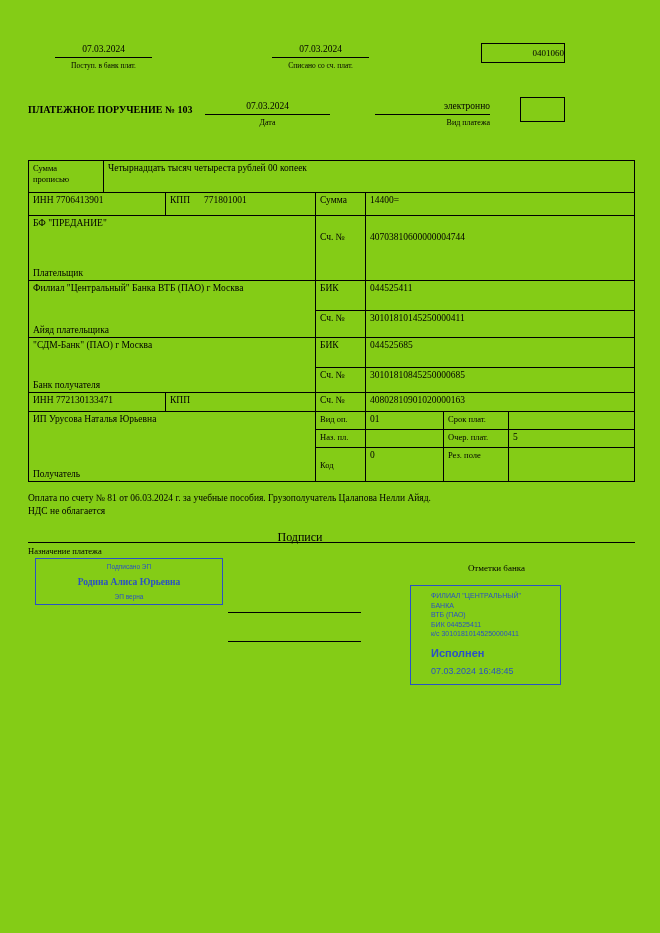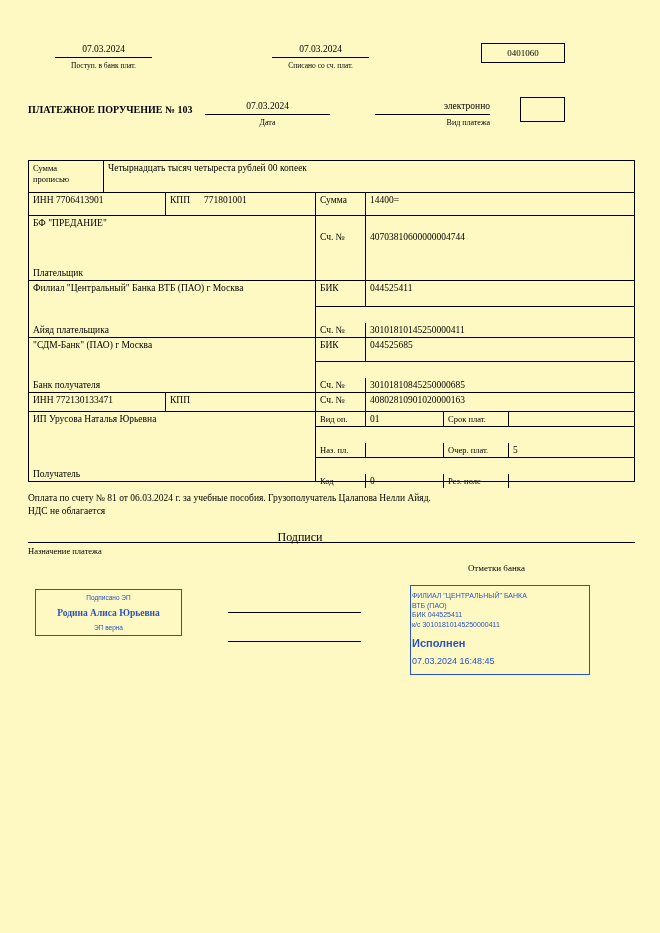--- a/index.html
+++ b/index.html
@@ -1,27 +1,27 @@
 <!DOCTYPE html>
 <html style="--accent_blue: #2a52c4;"><head>
 <meta charset="utf-8">
 <style>
   * { margin:0; padding:0; box-sizing:border-box; }
   html,body { background:#ffffff; }
   .page {
-    position:relative; width:660px; height:933px; background:#fef9c3;
+    position:relative; width:660px; height:933px; background:#84cc16;
     font-family:"Liberation Serif", serif; color:#000; overflow:hidden;
   }
   
   .field-top { position:absolute; top:44px; width:97px; text-align:center; }
   .field-top .fv { font-size:9.5px; padding-bottom:3px; border-bottom:1px solid #000; }
   .field-top .fl { font-size:7.5px; padding-top:3px; }
   .form-code-box {
     position:absolute; left:481px; top:43px; width:84px; height:20px;
-    border:1px solid #000; font-size:9px; text-align:center; line-height:18px;
+    border:1px solid #000; font-size:9px; text-align:right; line-height:18px;
   }
   .doc-title { position:absolute; left:28px; top:104px; font-size:10px; font-weight:bold; }
   .field-mid { position:absolute; top:101px; text-align:center; }
   .field-mid .fv { font-size:9.5px; padding-bottom:3px; border-bottom:1px solid #000; }
   .field-mid .fl { font-size:8px; padding-top:3px; }
   .field-date { left:205px; width:125px; }
   .field-kind { left:375px; width:115px;text-align:right; }
   .empty-box { position:absolute; left:520px; top:97px; width:45px; height:25px; border:1px solid #000; }
 
   
@@ -32,51 +32,51 @@
   .br { border-right:1px solid #000; }
   .bb { border-bottom:1px solid #000; }
   .flex1 { flex:1 1 auto; }
   .wLeft { flex:0 0 287px; }
   .wLbl  { flex:0 0 50px; }
   .w137  { flex:0 0 137px; }
   .w150  { flex:0 0 150px; }
   .w78   { flex:0 0 78px; }
   .w65   { flex:0 0 65px; }
   .col-between { display:flex; flex-direction:column; justify-content:space-between; }
-  .subcol { display:flex; flex-direction:column; flex:1 1 auto;gap:16px; }
+  .subcol { display:flex; flex-direction:column; flex:1 1 auto; }
   .subrow { display:flex; }
   .pt16 { padding-top:16px; }
   .vc { display:flex; align-items:center; }
   .sm { font-size:8.5px; }
   .amount-words-label { font-size:8.5px; line-height:11px; flex:0 0 75px; }
   .kpp-gap { margin-left:14px; }
 
   
   .purpose-text { position:absolute; left:28px; top:492px; width:596px; font-size:9.5px; line-height:13px; }
   .purpose-rule { position:absolute; left:28px; top:542px; width:607px; height:1px; background:#000; }
   .purpose-label { position:absolute; left:28px; top:546px; font-size:8.5px; }
 
   
   .signatures-label { position:absolute; left:250px; top:530px; width:100px; text-align:center; font-size:12px; }
   .bankmarks-label  { position:absolute; left:405px; top:563px; width:120px; text-align:right; font-size:9px; }
   .sig-stamp {
-    position:absolute; left:35px; top:589px; width:147px; height:47px;
+    position:absolute; left:35px; top:558px; width:188px; height:47px;
     border:1px solid var(--accent_blue,#2a52c4); color:var(--accent_blue,#2a52c4);
     display:flex; flex-direction:column; justify-content:space-between; align-items:center;
     padding:4px 2px; text-align:center;
   }
   .sig-stamp .ss1, .sig-stamp .ss3 { font-size:6.5px; font-family:"Liberation Sans",sans-serif; }
   .sig-stamp .ss2 { font-size:9.5px; font-weight:bold; }
   .sig-line { position:absolute; left:228px; width:133px; height:1px; background:#000; }
   .sig-line-1 { top:612px; }
   .sig-line-2 { top:641px; }
   .bank-stamp {
-    position:absolute; left:410px; top:585px; width:180px;
+    position:absolute; left:410px; top:585px; width:151px;
     border:1px solid var(--accent_blue,#2a52c4); color:var(--accent_blue,#2a52c4);
-    padding:5px 1px 8px; font-family:"Liberation Sans",sans-serif;
+    padding:5px 20px 8px; font-family:"Liberation Sans",sans-serif;
   }
   .bs-small  { font-size:7px; line-height:9.5px; }
   .bs-status { font-size:11px; font-weight:bold; margin-top:8px; }
   .bs-dt     { font-size:9px; margin-top:7px; }
 </style>
 </head>
 <body>
 
 <div class="page">
 

